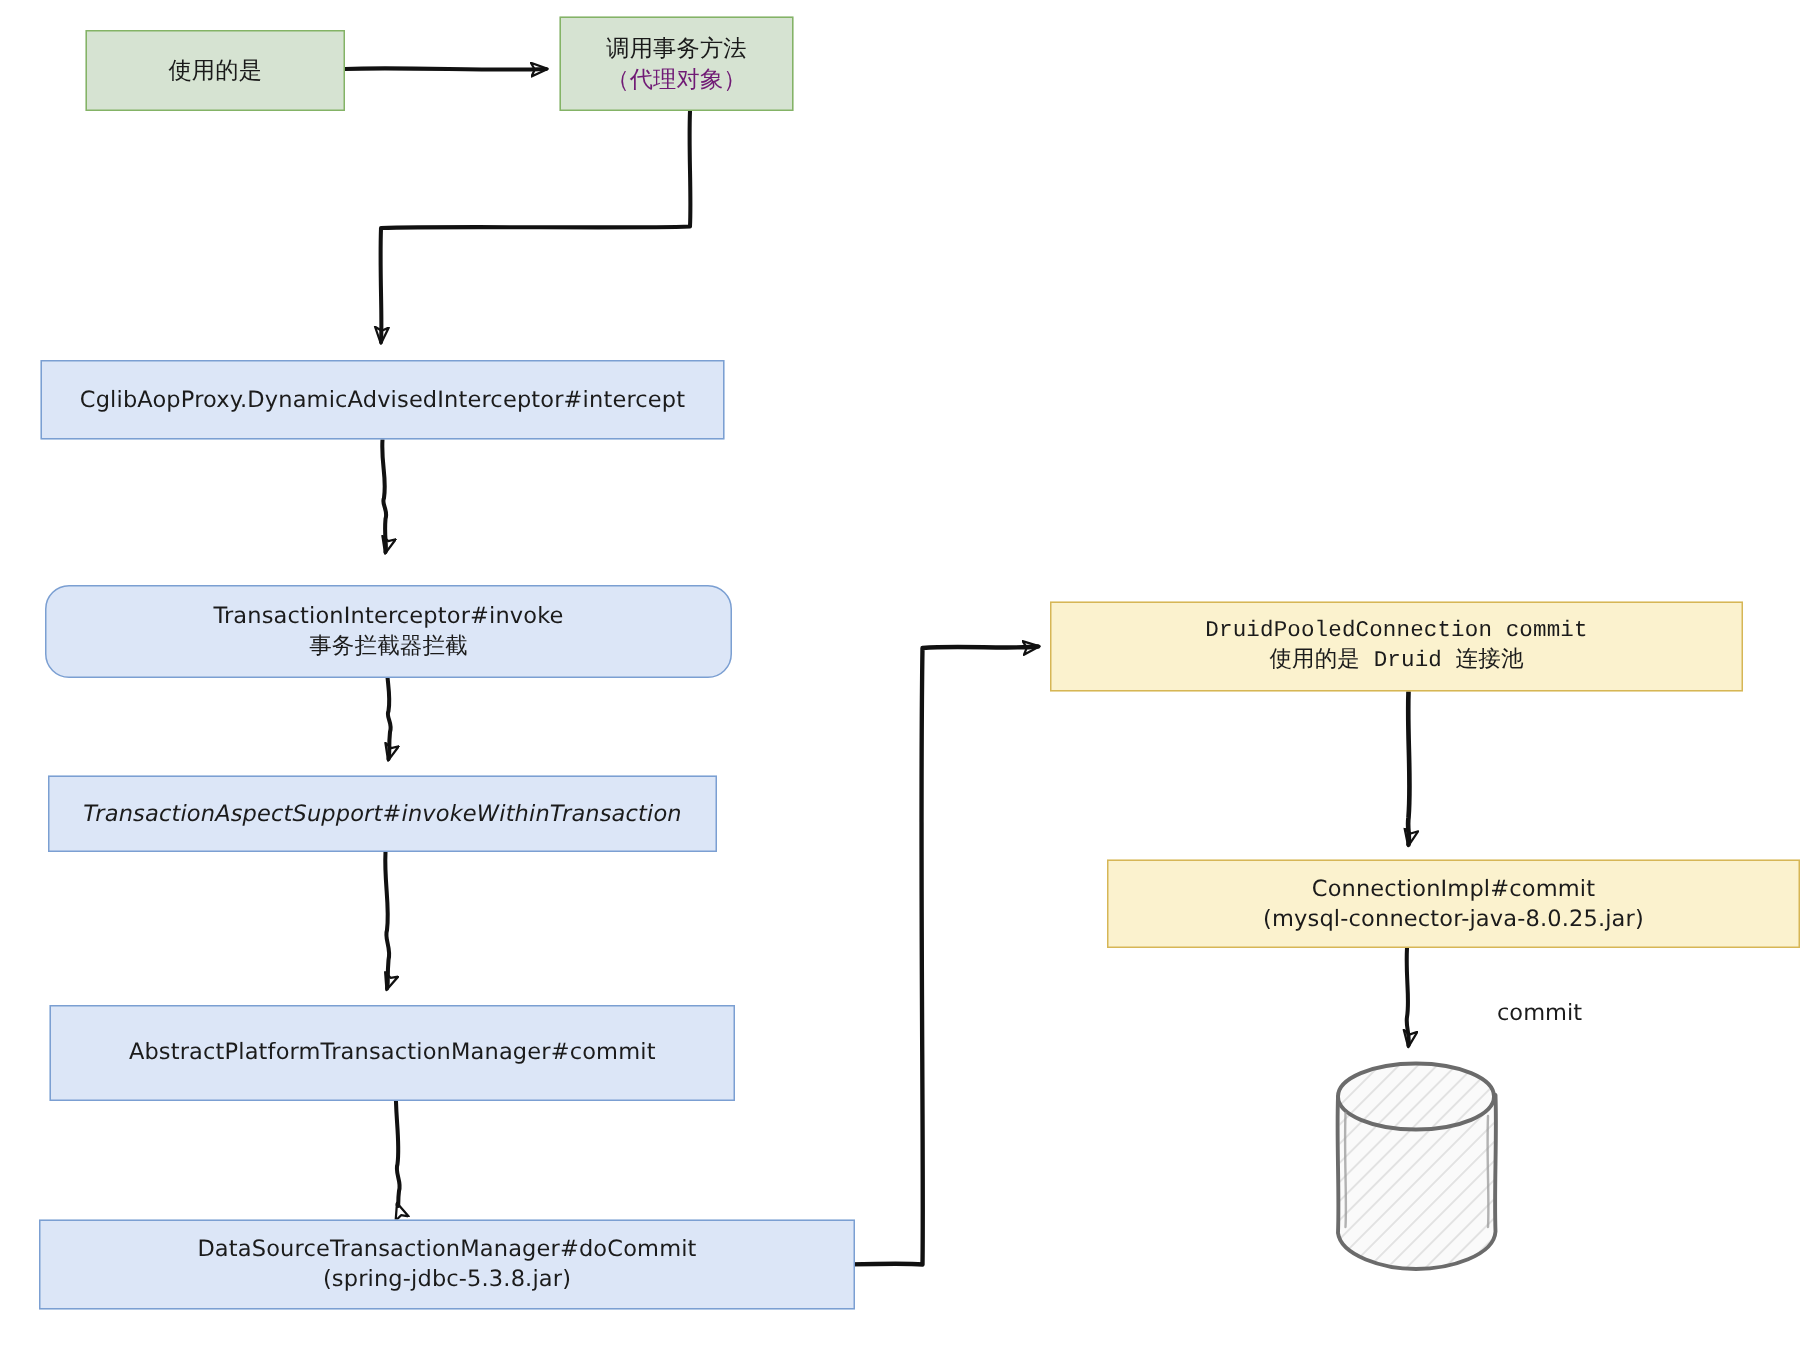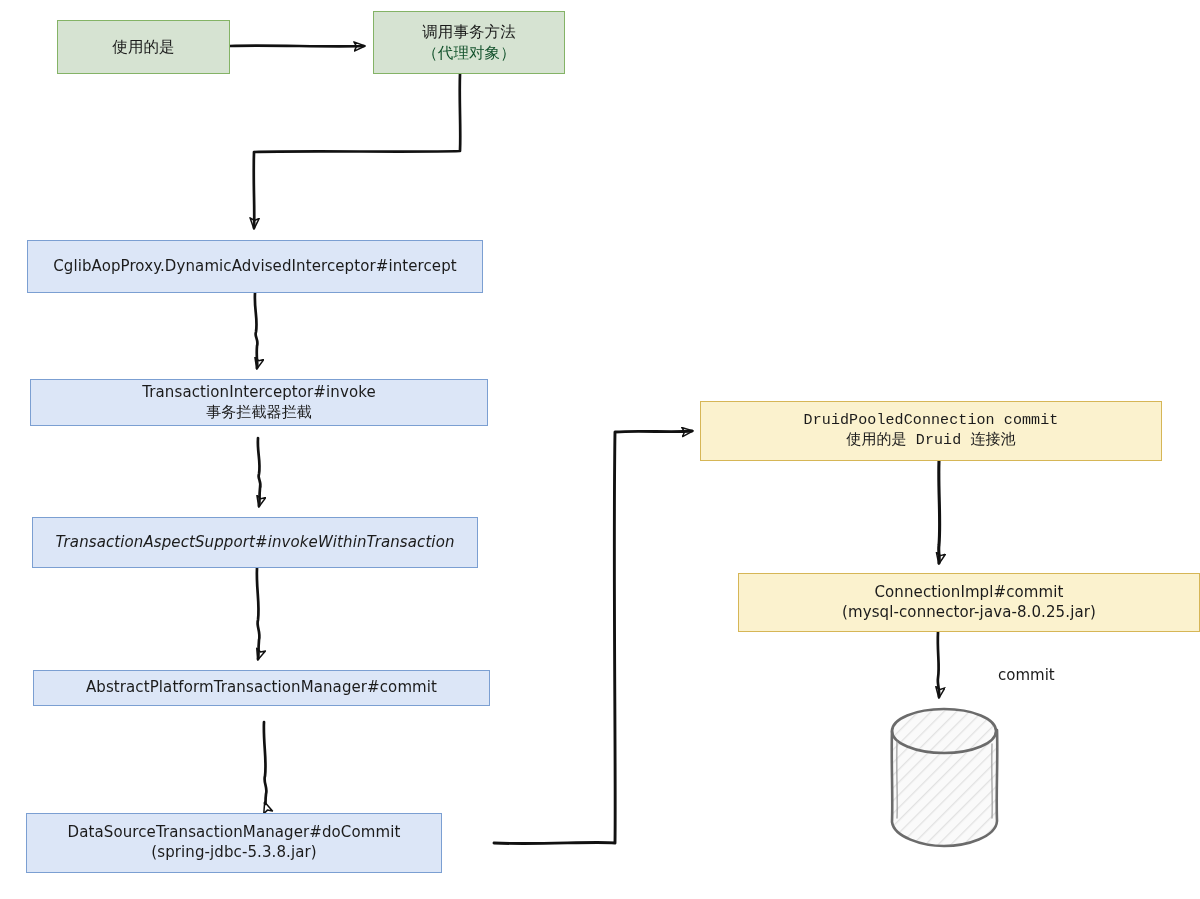--- a/index.html
+++ b/index.html
@@ -42,21 +42,21 @@
     border: 1.5px solid #7b9fd2;
     color: #1b1b1b;
     font-size: 15px;
   }
   .node.yellow {
     background: #fbf2ce;
     border: 1.5px solid #d6b656;
     color: #1b1b1b;
     font-size: 15px;
   }
-  .node .accent-red { color: #14532d; }
+  .node .accent-red { color: #701a75; }
 
   #svg-layer {
     position: absolute;
     left: 0; top: 0;
     width: 1200px;
     height: 899px;
     z-index: 2;
     pointer-events: none;
   }
   .edge-label {
@@ -110,43 +110,43 @@
                C996,793 998,758 997,730" fill="none" stroke="#6b6b6b" stroke-width="2.6" stroke-linecap="round"></path>
       <path d="M897,742 C896,770 898,800 897,818" fill="none" stroke="#9a9a9a" stroke-width="1.6" stroke-linecap="round" opacity="0.75"></path>
       <path d="M992,744 C991,772 993,800 992,818" fill="none" stroke="#9a9a9a" stroke-width="1.6" stroke-linecap="round" opacity="0.75"></path>
     </g>
   </svg>
 
   <div class="node green" style="left:57px; top:20px; width:173px; height:54px;">
     <span class="ln">使用的是</span>
   </div>
 
-  <div class="node green" style="left:373px; top:11px; width:192px; height:63px;">
+  <div class="node green" style="left:373px; top:11px; width:156px; height:63px;">
     <span class="ln">调用事务方法</span>
     <span class="ln accent-red">（代理对象）</span>
   </div>
 
   <div class="node blue" style="left:27px; top:240px; width:456px; height:53px;">
     <span class="ln">CglibAopProxy.DynamicAdvisedInterceptor#intercept</span>
   </div>
 
-  <div class="node blue" style="left:30px; top:379px; width:458px; height:47px;">
+  <div class="node blue" style="left:30px; top:390px; width:458px; height:62px;border-radius:16px;">
     <span class="ln">TransactionInterceptor#invoke</span>
     <span class="ln">事务拦截器拦截</span>
   </div>
 
   <div class="node blue" style="left:32px; top:517px; width:446px; height:51px;font-style:italic;">
     <span class="ln">TransactionAspectSupport#invokeWithinTransaction</span>
   </div>
 
-  <div class="node blue" style="left:33px; top:670px; width:457px; height:36px;">
+  <div class="node blue" style="left:33px; top:670px; width:457px; height:64px;">
     <span class="ln">AbstractPlatformTransactionManager#commit</span>
   </div>
 
-  <div class="node blue" style="left:26px; top:813px; width:416px; height:60px;">
+  <div class="node blue" style="left:26px; top:813px; width:544px; height:60px;">
     <span class="ln">DataSourceTransactionManager#doCommit</span>
     <span class="ln">(spring-jdbc-5.3.8.jar)</span>
   </div>
 
   <div class="node yellow" style="left:700px; top:401px; width:462px; height:60px;font-family:Liberation Mono, monospace;">
     <span class="ln">DruidPooledConnection commit</span>
     <span class="ln">使用的是 Druid 连接池</span>
   </div>
 
   <div class="node yellow" style="left:700px; top:573px; width:462px; height:59px;margin-left:38px;">

